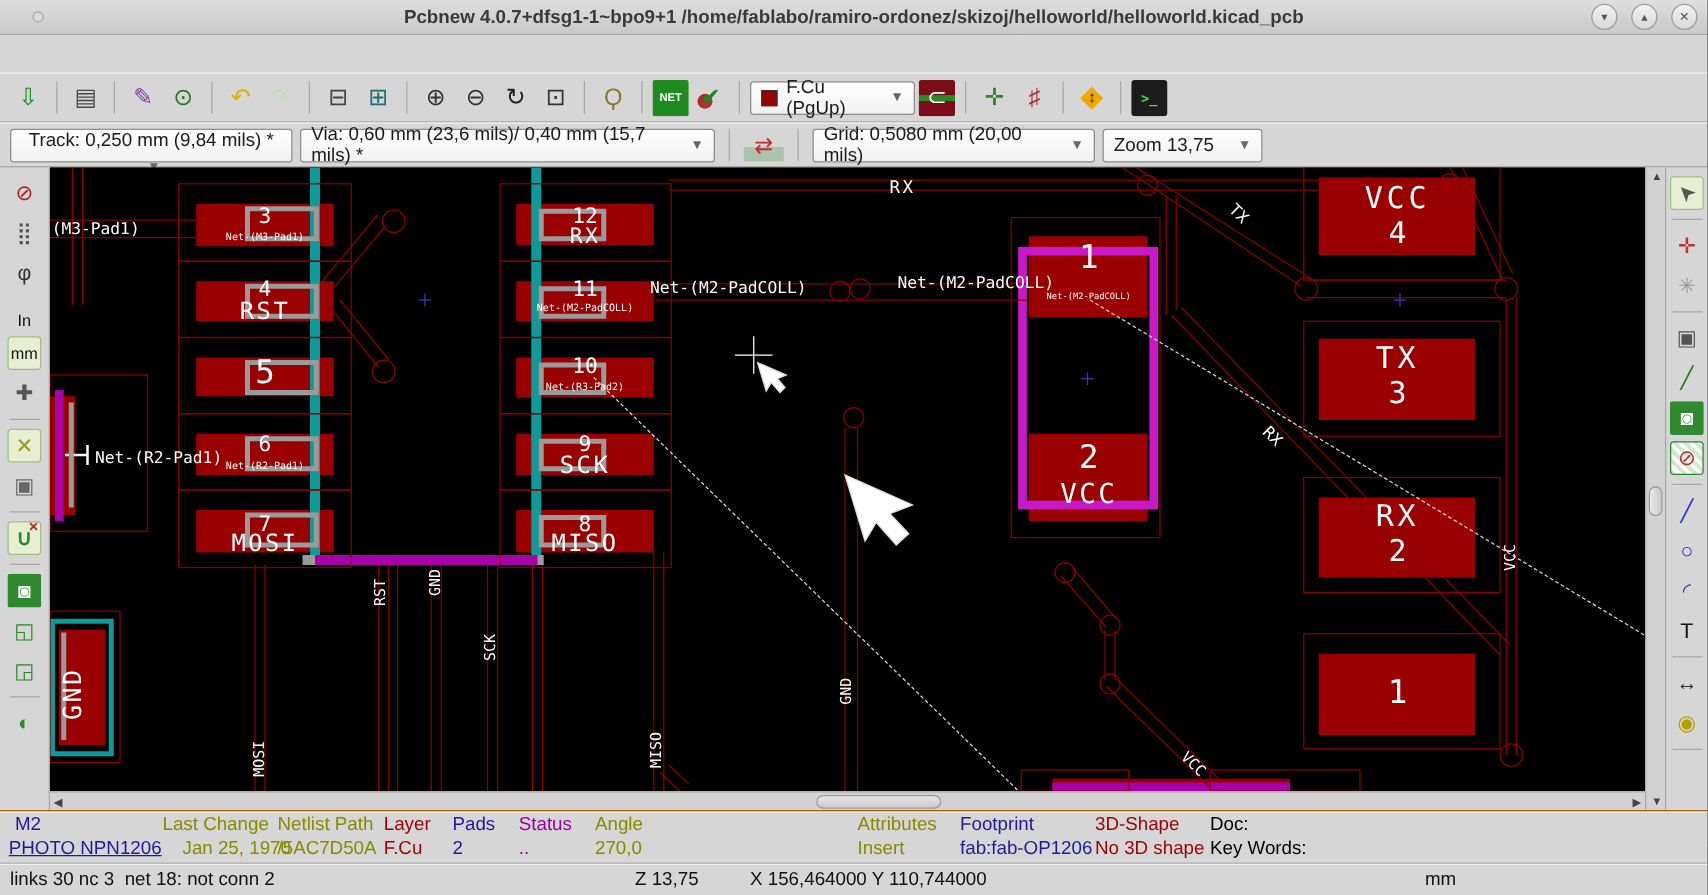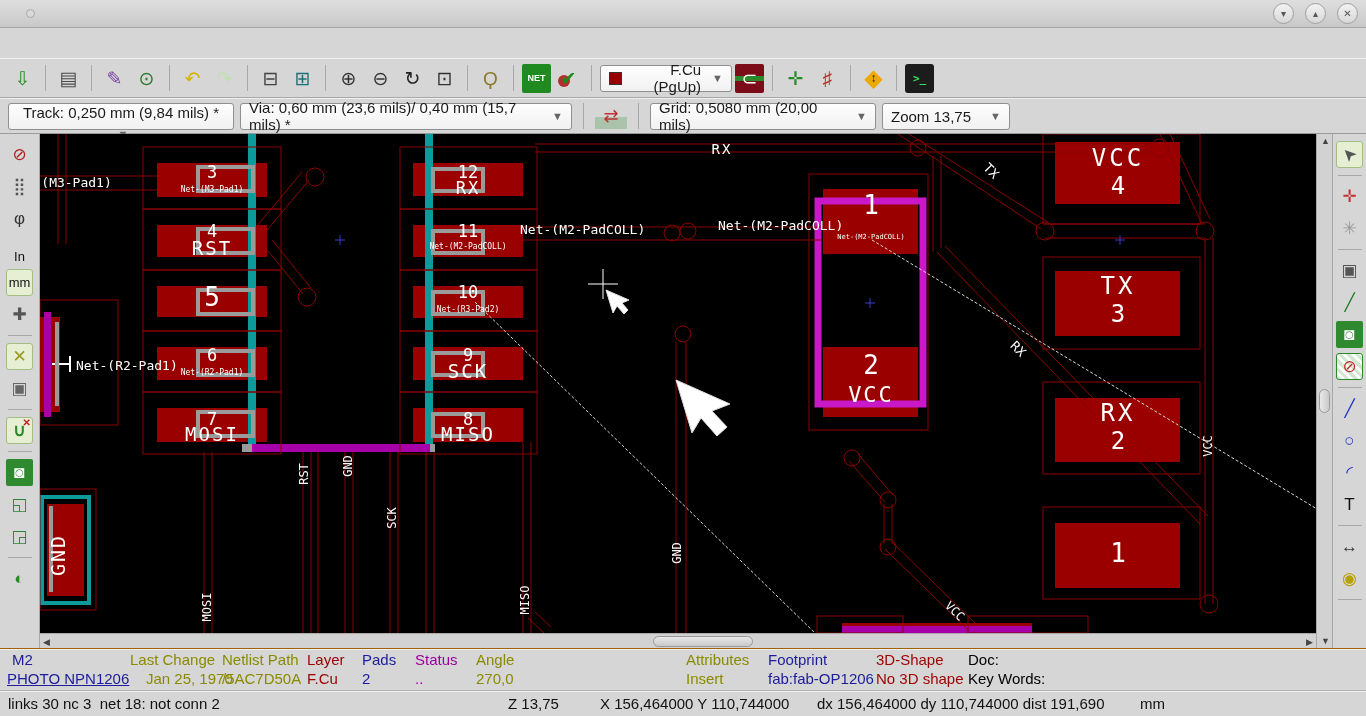--- a/index.html
+++ b/index.html
@@ -91,20 +91,21 @@
     border-top:1px solid #b2b2b2;box-shadow:inset 0 1px 0 #efefef;}
   .sb-item{position:absolute;top:4px;font-size:15px;color:#111;white-space:pre;}
 </style>
 </head>
 <body>
 
 <div id="app">
 
   <div class="titlebar">
     <span class="win-dot"></span>
+    <span class="title">Pcbnew 4.0.7+dfsg1-1~bpo9+1 /home/fablabo/ramiro-ordonez/skizoj/helloworld/helloworld.kicad_pcb</span>
     <span class="win-btns" id="win-btns">
         <span class="win-btn">▾</span>
         <span class="win-btn">▴</span>
         <span class="win-btn">✕</span>
       </span>
   </div>
 
 
   <div class="toolbar" id="main-toolbar">
       <div class="tb-icon">
@@ -155,21 +156,21 @@
       <div class="tb-sep"></div>
       <div class="tb-icon icon-net">
         <span style="color: rgb(255, 255, 255); font-size: 9px;">NET</span>
       </div>
       <div class="tb-icon icon-drc">
         <span style="color: rgb(26, 138, 26);">✔</span>
       </div>
       <div class="tb-sep"></div>
       <div class="combo" style="width: 132px;">
         <span class="swatch" style="background: rgb(154, 0, 0);"></span>
-        <span class="combo-label" style="flex: 1 1 0%; text-align: right;">F.Cu (PgUp)</span>
+        <span class="combo-label" style="flex: 1 1 0%;">F.Cu (PgUp)</span>
         <span class="combo-arrow">▼</span>
       </div>
       <div class="tb-icon icon-layerpair">
         <span style="color: rgb(255, 255, 255);">⊂</span>
       </div>
       <div class="tb-sep"></div>
       <div class="tb-icon">
         <span style="color: rgb(42, 138, 42);">✛</span>
       </div>
       <div class="tb-icon">
@@ -518,17 +519,16 @@
       <span class="sp-label" style="left: 876px; color: rgb(156, 0, 0);">3D-Shape</span>
       <span class="sp-value" style="left: 876px; color: rgb(156, 0, 0);">No 3D shape</span>
       <span class="sp-label" style="left: 968px; color: rgb(0, 0, 0);">Doc:</span>
       <span class="sp-value" style="left: 968px; color: rgb(0, 0, 0);">Key Words:</span>
     </div>
 
   <div id="status-bar">
       <span class="sb-item" style="left: 8px;">links 30 nc 3  net 18: not conn 2</span>
       <span class="sb-item" style="left: 508px;">Z 13,75</span>
       <span class="sb-item" style="left: 600px;">X 156,464000 Y 110,744000</span>
-      <span class="sb-item" style="left: 817px;">dx 156,464000 dy 110,744000 dist 191,690</span>
       <span class="sb-item" style="left: 1140px;">mm</span>
     </div>
 
 </div>
 
 </body></html>

